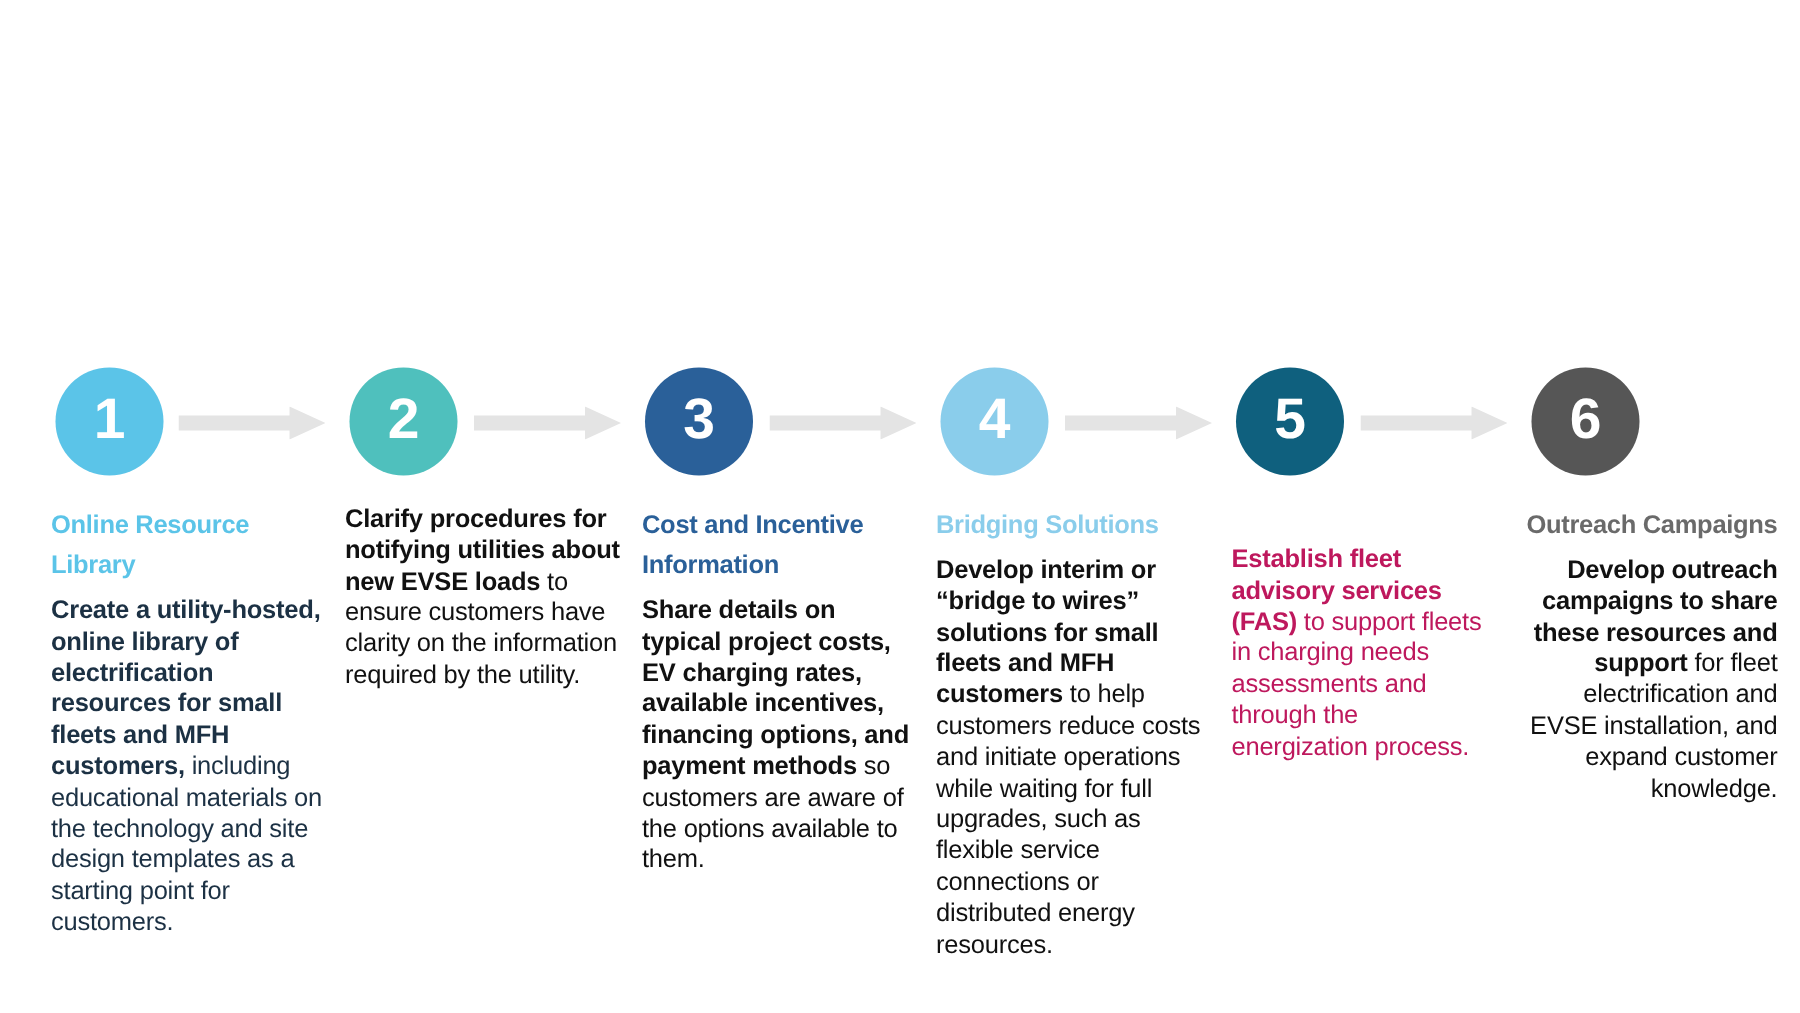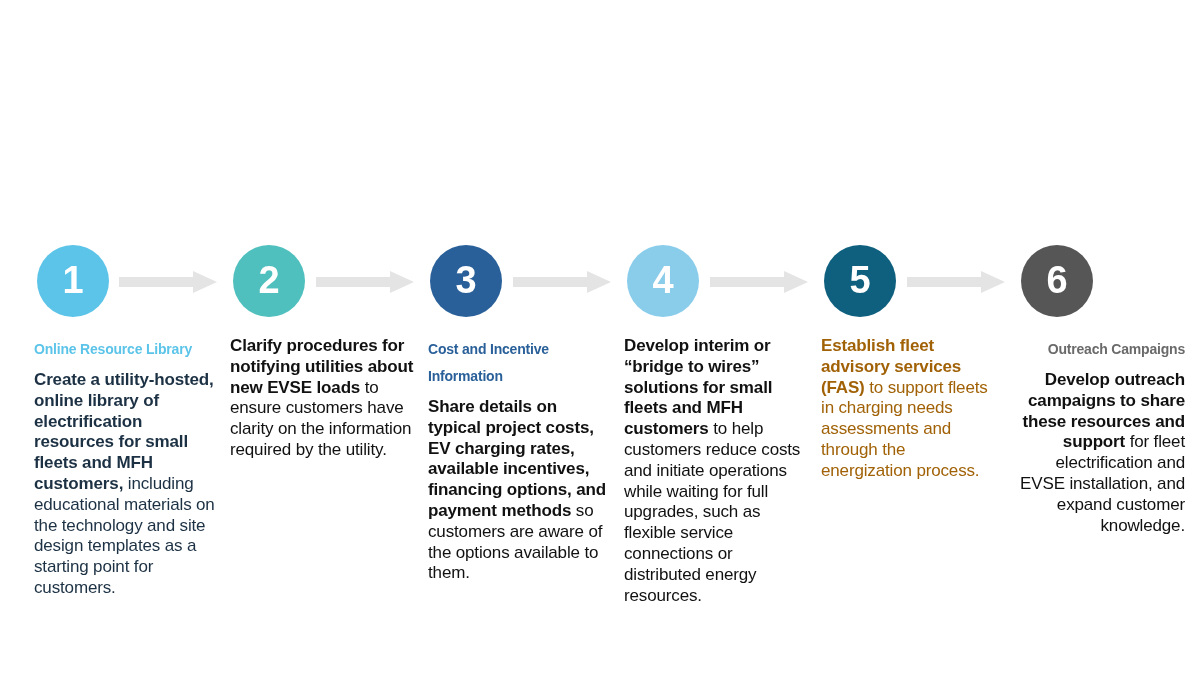--- a/index.html
+++ b/index.html
@@ -65,21 +65,21 @@
   .arrow svg { display: block; }
 
   
   .col {
     position: absolute;
     top: 336px;
   }
 
   .col-title {
     font-family: "Liberation Sans", sans-serif;
-    font-size: 14px;
+    font-size: 17px;
     font-weight: 700;
     line-height: 27px;
     letter-spacing: -0.2px;
     margin: 0 0 7px 0;
   }
 
   .col-body {
     font-family: "Liberation Sans", sans-serif;
     font-size: 17px;
     font-weight: 400;
@@ -162,27 +162,28 @@
   </div>
 
   <div class="col" style="left:428px; width:184px;">
     <h3 class="col-title" style="color: rgb(42, 96, 153);">Cost and Incentive Information</h3>
     <p class="col-body" style="color: rgb(17, 17, 17);">
       <b>Share details on typical project costs, EV charging rates, available incentives, financing options, and payment methods</b><span> so customers are aware of the options available to them.</span>
     </p>
   </div>
 
   <div class="col" style="left:624px; width:184px;">
+    <h3 class="col-title" style="color: rgb(138, 205, 235);">Bridging Solutions</h3>
     <p class="col-body" style="color: rgb(17, 17, 17);">
       <b>Develop interim or “bridge to wires” solutions for small fleets and MFH customers</b><span> to help customers reduce costs and initiate operations while waiting for full upgrades, such as flexible service connections or distributed energy resources.</span>
     </p>
   </div>
 
   <div class="col" style="left:821px; width:178px;">
-    <p class="col-body" style="color: #a16207;">
+    <p class="col-body" style="color: #be185d; margin-top: 27px;">
       <b>Establish fleet advisory services (FAS)</b><span> to support fleets in charging needs assessments and through the energization process.</span>
     </p>
   </div>
 
   <div class="col" style="left:1017px; width:168px;text-align:right;">
     <h3 class="col-title" style="color: rgb(106, 106, 106);">Outreach Campaigns</h3>
     <p class="col-body" style="color: rgb(17, 17, 17);">
       <b>Develop outreach campaigns to share these resources and support</b><span> for fleet electrification and EVSE installation, and expand customer knowledge.</span>
     </p>
   </div>

